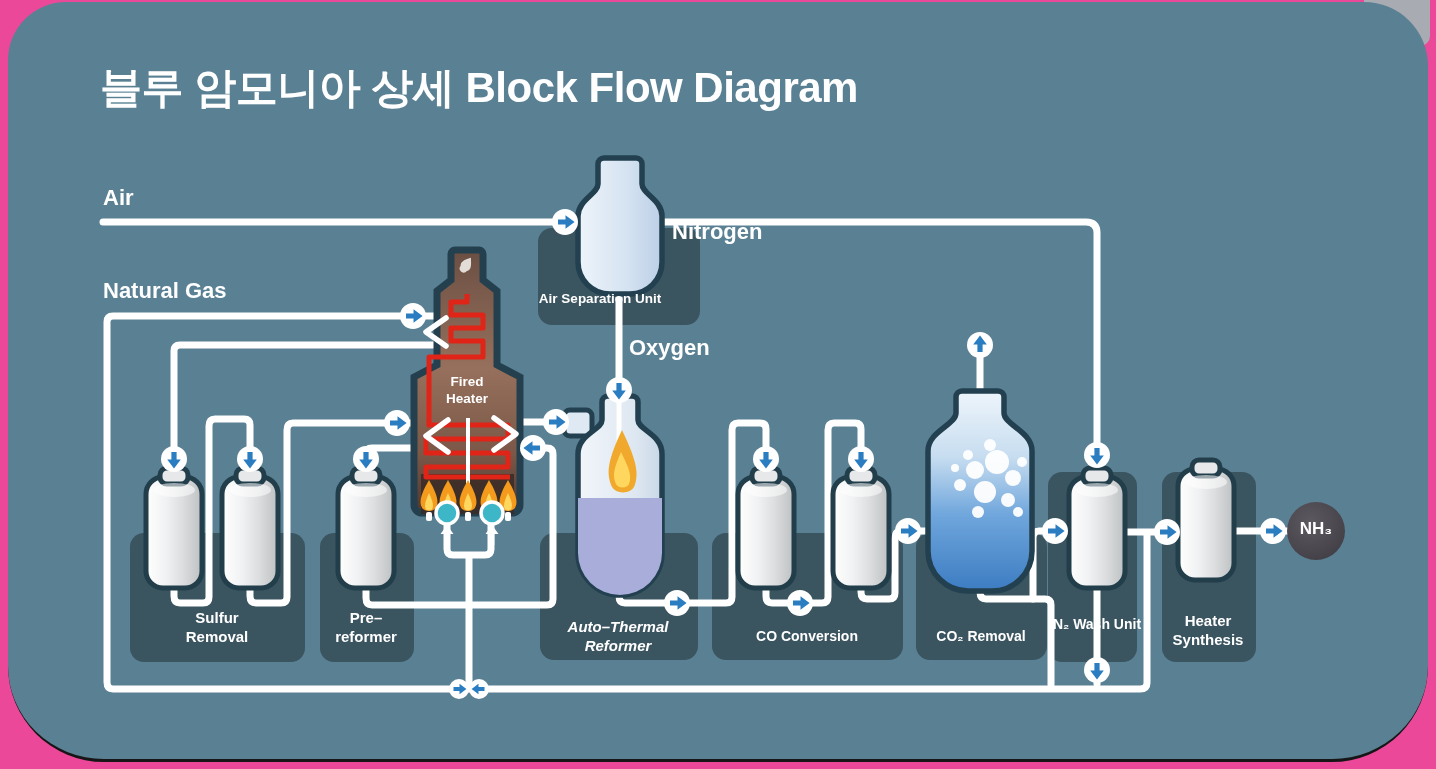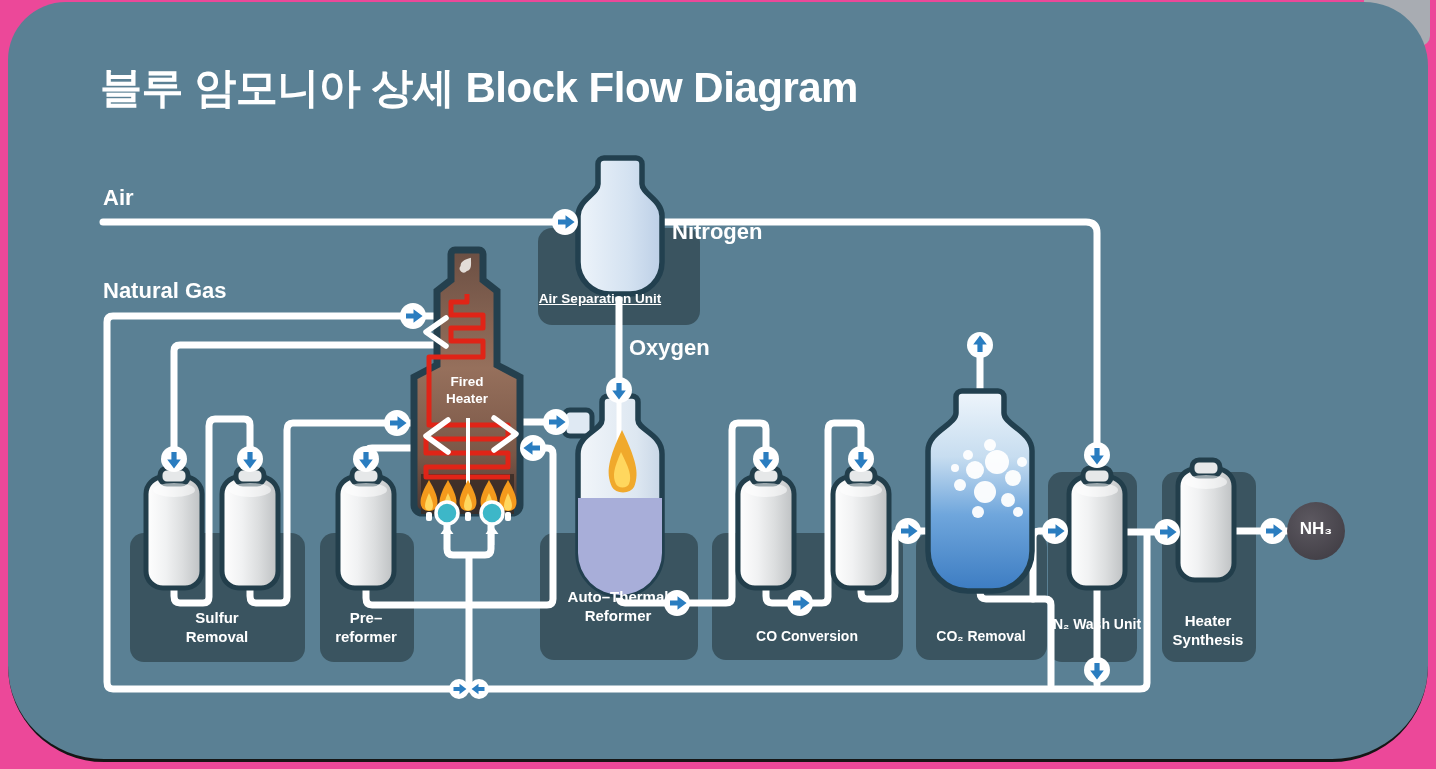--- a/index.html
+++ b/index.html
@@ -221,38 +221,38 @@
     <span>블루 암모니아 상세</span>
     <span class="en">Block Flow Diagram</span>
   </div>
 
   <div class="lbl left stream" style="left:103px;top:184px;">Air</div>
   <div class="lbl left stream" style="left:103px;top:277px;">Natural Gas</div>
   <div class="lbl left stream" style="left:672px;top:186px;margin-top:32px;">Nitrogen</div>
   <div class="lbl left stream" style="left:629px;top:334px;">Oxygen</div>
 
 
-  <div class="lbl blocklbl sm" style="left:520px;top:291px;width:160px;text-decoration:underline;">Air Separation Unit</div>
+  <div class="lbl blocklbl sm" style="left:520px;top:291px;width:160px;">Air Separation Unit</div>
 
   <div class="lbl blocklbl sm" style="left:427px;top:374px;width:80px;">
     <div>Fired</div>
     <div>Heater</div>
   </div>
 
   <div class="lbl blocklbl md" style="left:147px;top:609px;width:140px;">
     <div>Sulfur</div>
     <div>Removal</div>
   </div>
 
   <div class="lbl blocklbl md" style="left:306px;top:609px;width:120px;">
     <div>Pre–</div>
     <div>reformer</div>
   </div>
 
-  <div class="lbl blocklbl md" style="left:543px;top:588px;width:150px;">
+  <div class="lbl blocklbl md" style="left:543px;top:618px;width:150px;font-style:italic;">
     <div>Auto–Thermal</div>
     <div>Reformer</div>
   </div>
 
   <div class="lbl blocklbl" style="left:722px;top:628px;width:170px;">CO Conversion</div>
   <div class="lbl blocklbl" style="left:906px;top:628px;width:150px;">CO₂ Removal</div>
   <div class="lbl blocklbl" style="left:1032px;top:616px;width:130px;">N₂ Wash Unit</div>
 
   <div class="lbl blocklbl md" style="left:1148px;top:612px;width:120px;">
     <div>Heater</div>

